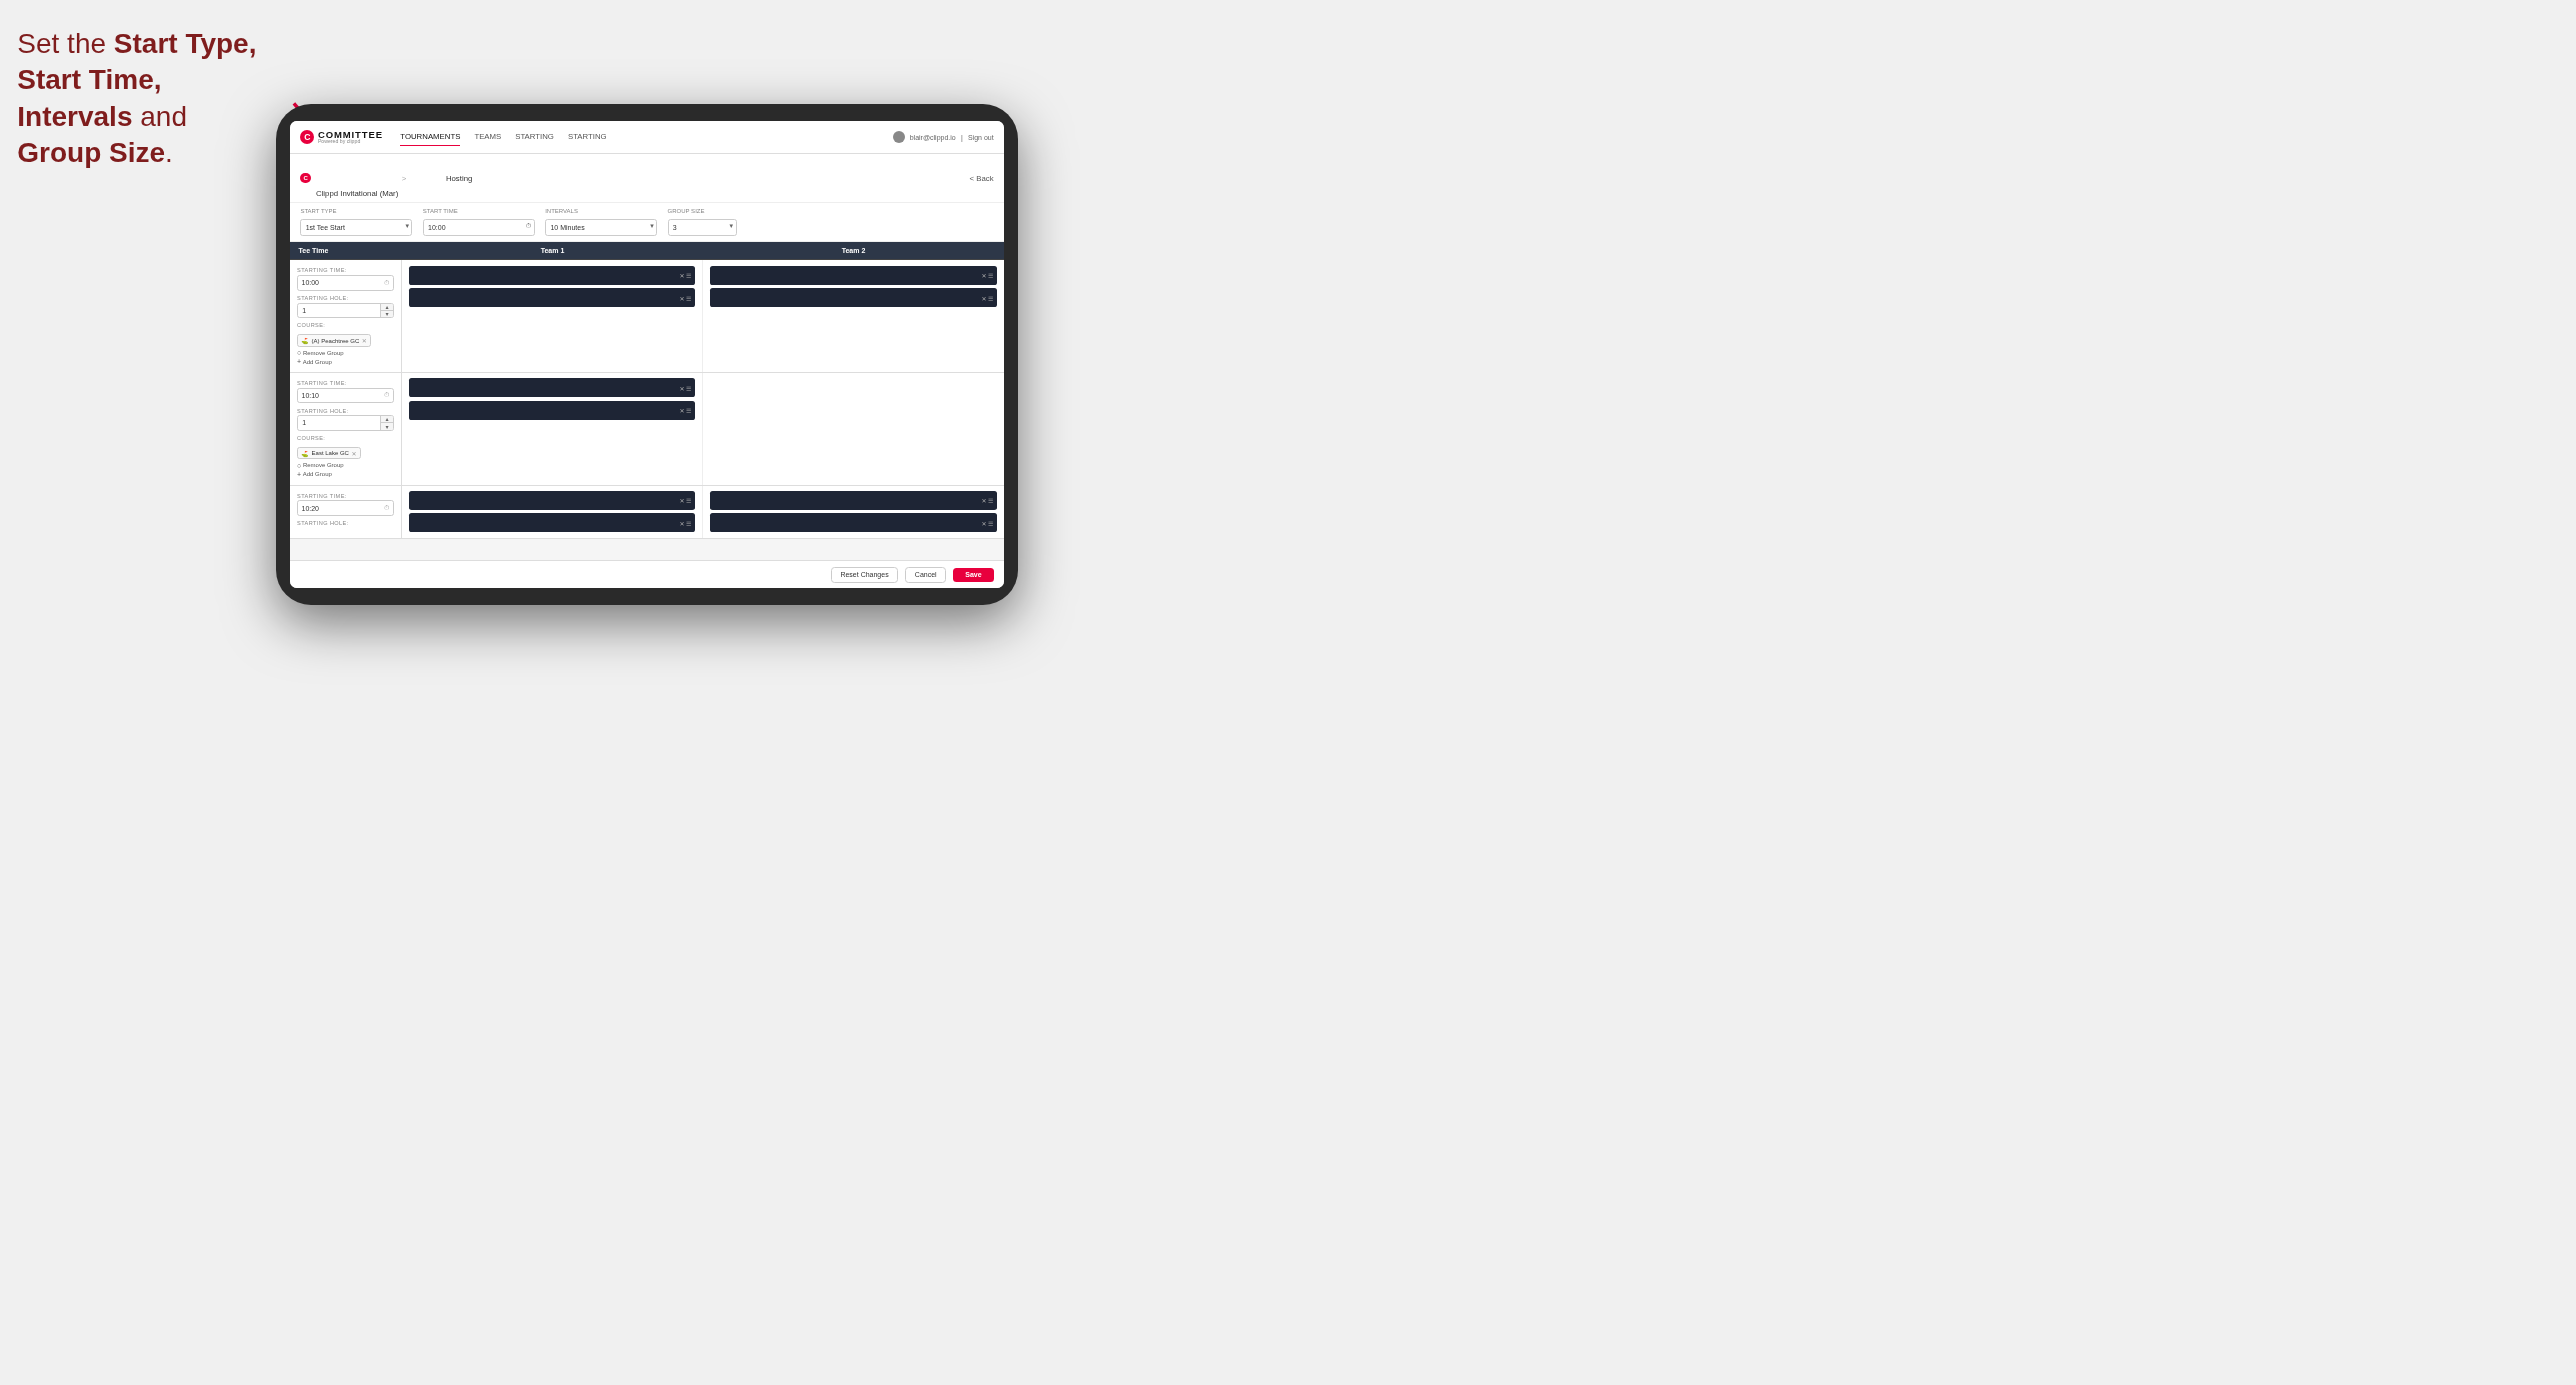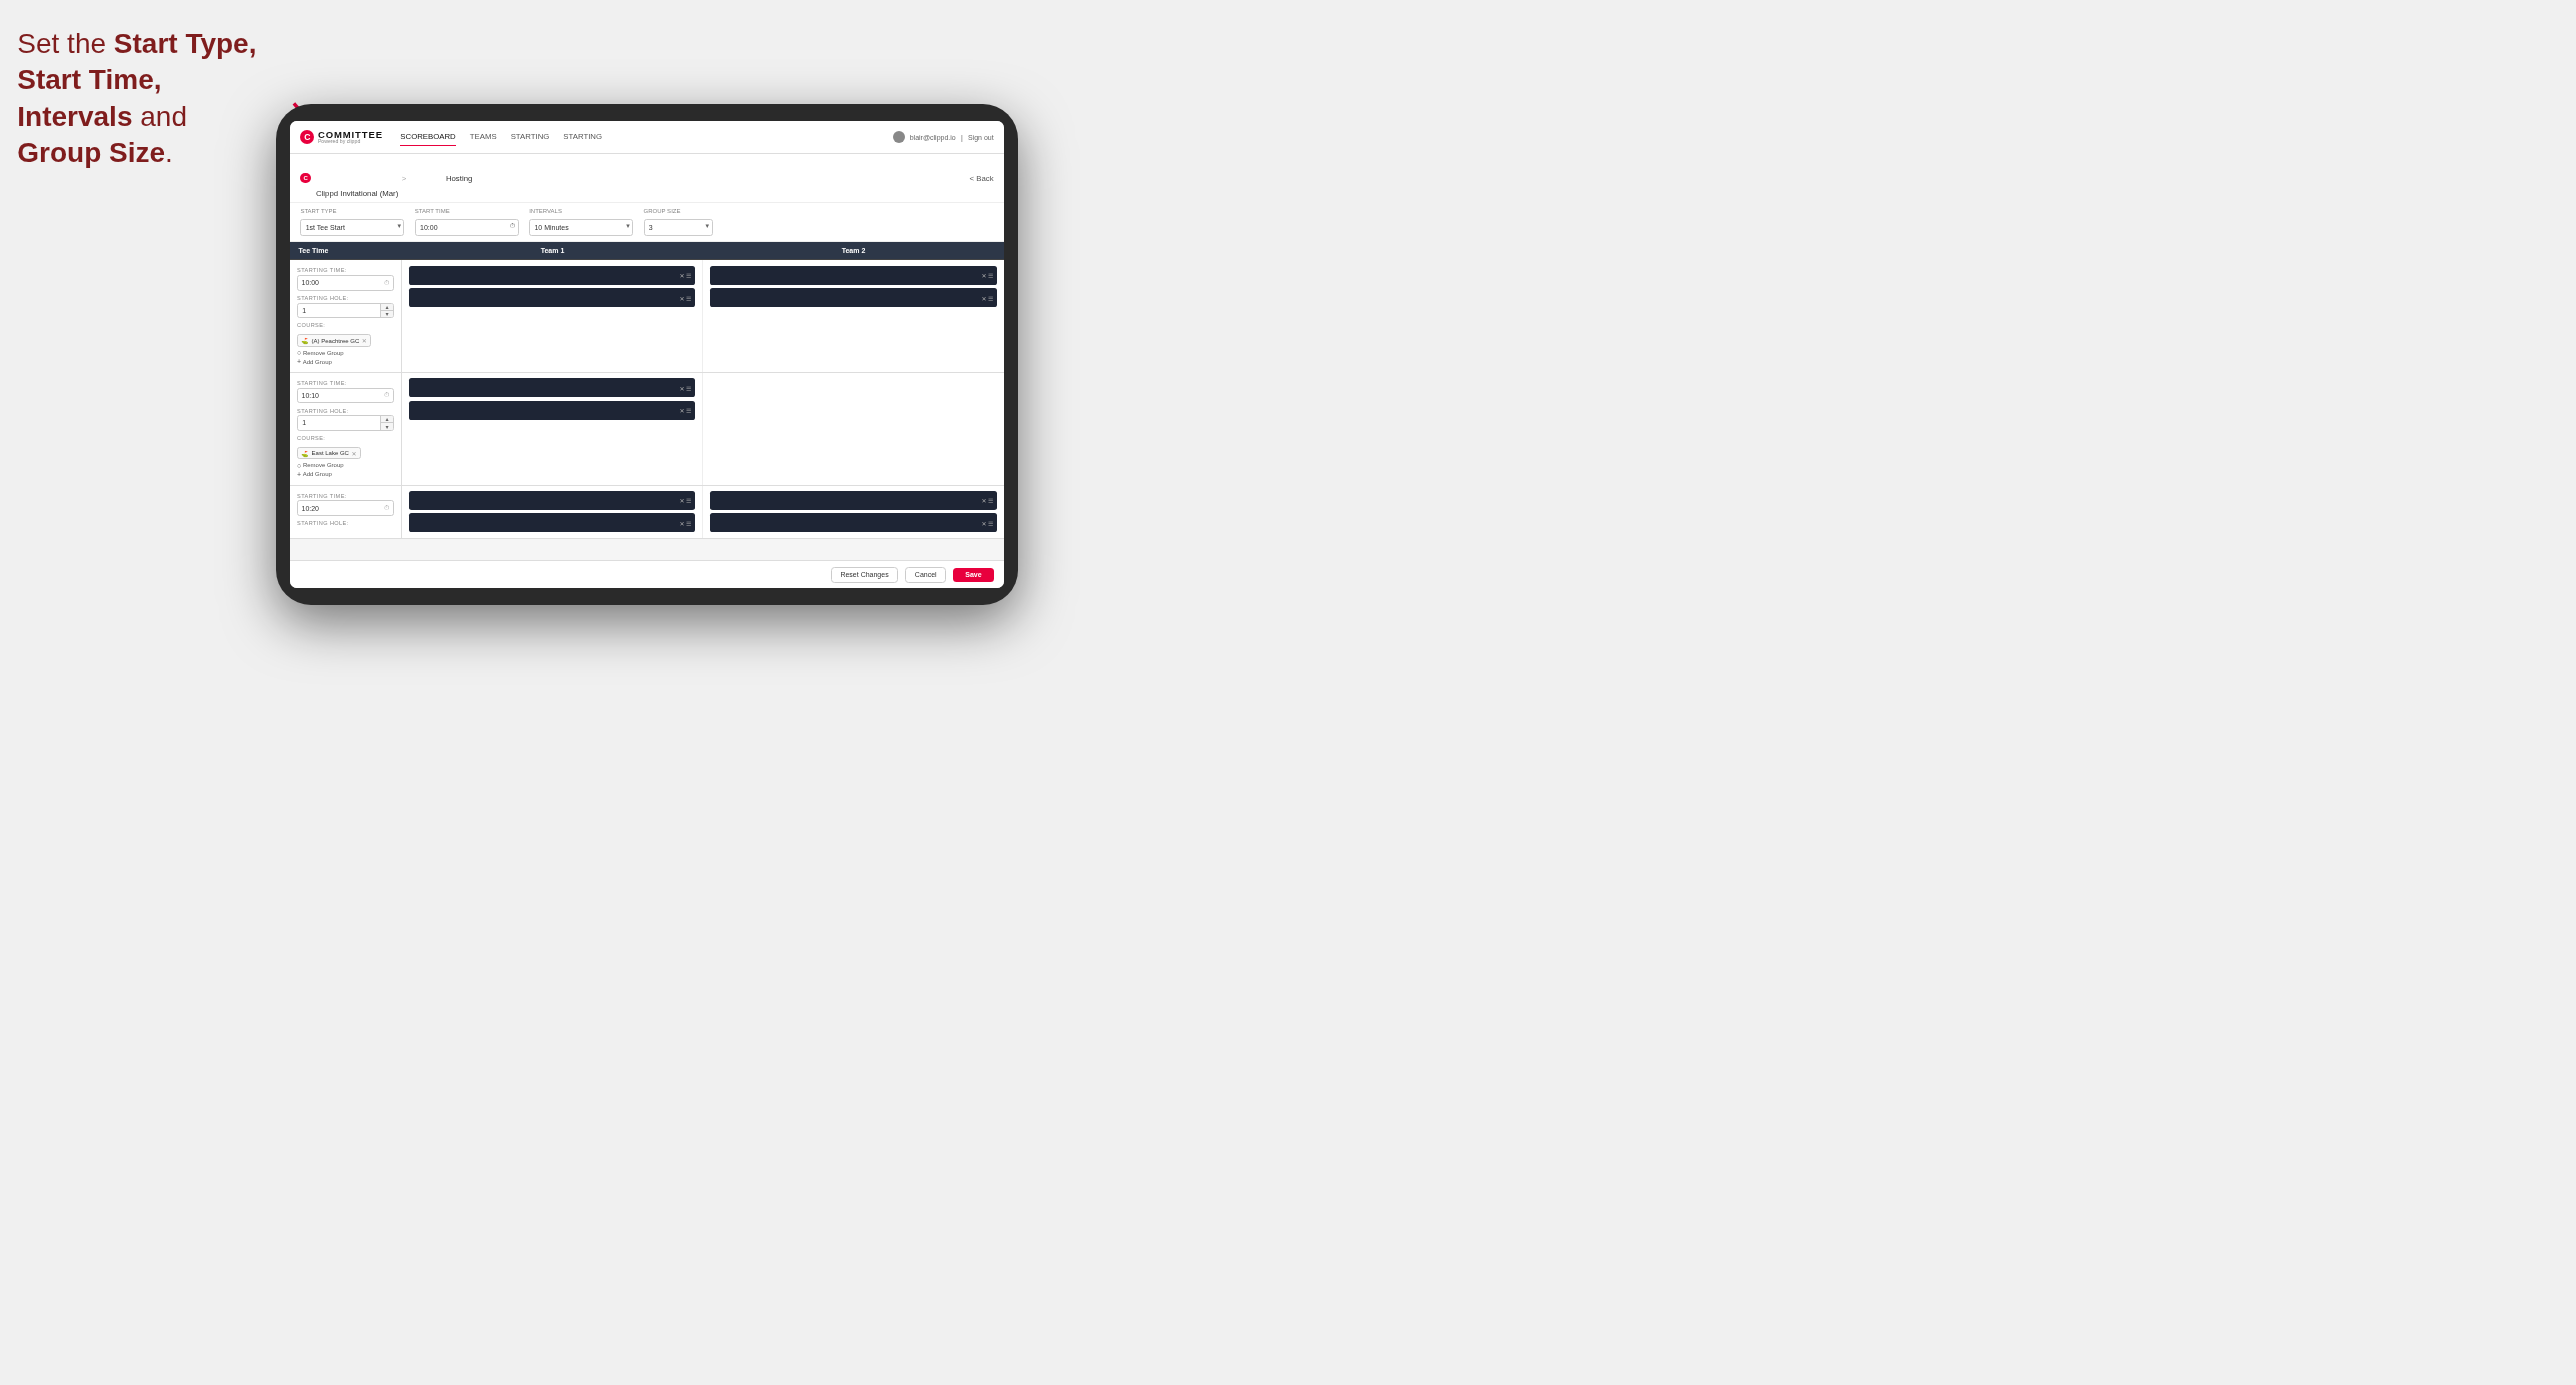--- a/index.html
+++ b/index.html
@@ -186,21 +186,21 @@
     }
     .setting-select {
       border: 0.9px solid #ccc;
       border-radius: 2.6px;
       padding: 1.7px 15.5px 1.7px 4.3px;
       font-size: 7px;
       color: #333;
       background: #fff;
       appearance: none;
       position: relative;
-      width: 104px;
+      width: 112px;
       height: 17.3px;
       cursor: pointer;
     }
     .setting-select-wrap {
       position: relative;
       display: inline-block;
     }
     .select-arrow {
       position: absolute;
       right: 3.5px;
@@ -435,21 +435,21 @@
 
     <div class="nav-bar">
       <div class="logo">
         <div class="logo-c">C</div>
         <div>
           <div class="logo-text">COMMITTEE</div>
           <div class="logo-sub">Powered by clippd</div>
         </div>
       </div>
       <div class="nav-links">
-        <span class="nav-link active">SCOREBOARD</span>
+        <span class="nav-link active">TOURNAMENTS</span>
         <span class="nav-link">TEAMS</span>
         <span class="nav-link">STARTING</span>
         <span class="nav-link">STARTING</span>
       </div>
       <div class="nav-right">
         <div class="user-dot"></div>
         <span>blair@clippd.io</span>
         <span>|</span>
         <span>Sign out</span>
       </div>

